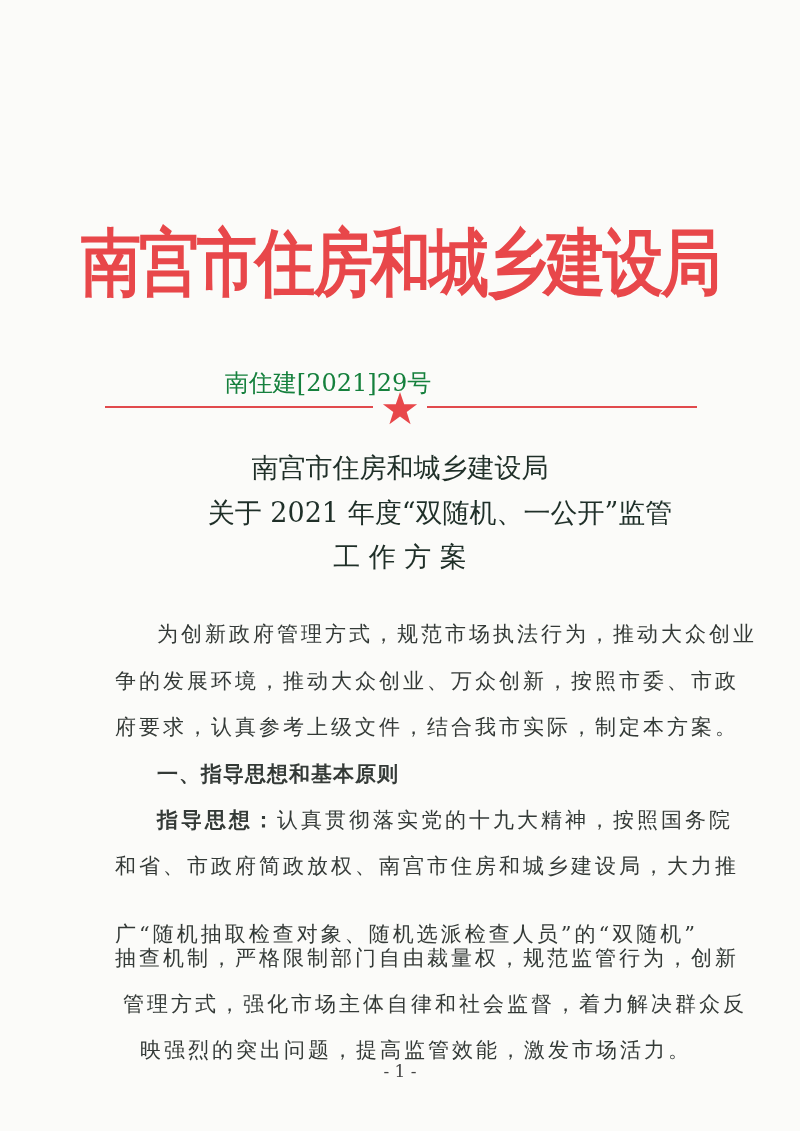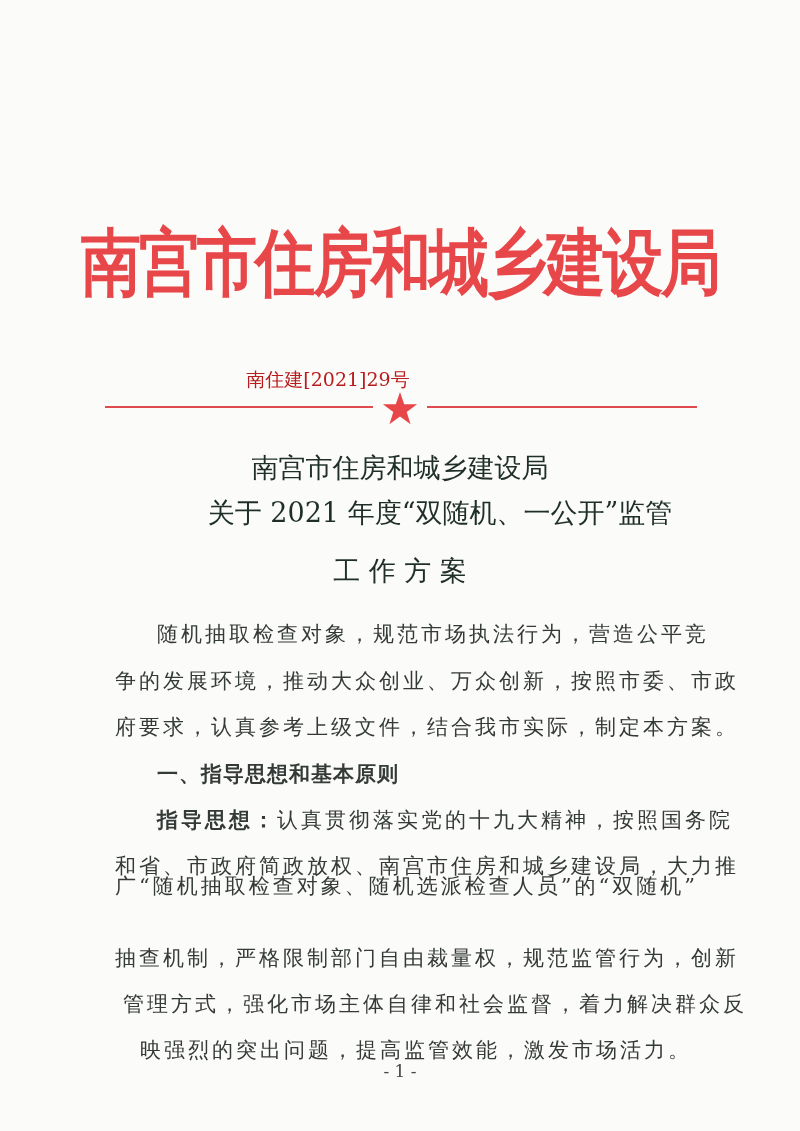--- a/index.html
+++ b/index.html
@@ -19,22 +19,22 @@
       font-size: 60px; font-weight: bold;
       color: #e8474a;
       letter-spacing: -2px;
       transform: scaleY(1.22);
       transform-origin: center top;
       white-space: nowrap;
     }
     .doc-number {
       left: 0; width: 656px; top: 367px;
       text-align: center;
-      font-size: 19px;
-      color: #b91c1c;
+      font-size: 24px;
+      color: #15803d;
       white-space: nowrap;
     }
     .red-line {
       height: 2px; background: #e14a4d; top: 406px;
     }
     .star { left: 382px; top: 392px; width: 36px; height: 34px; }
     .title-line {
       left: 0; width: 800px; text-align: center;
       font-size: 27px; color: #1f2f28; white-space: nowrap;
     }
@@ -59,28 +59,28 @@
 <div class="abs doc-number">南住建[2021]29号</div>
 
 <div class="abs red-line" style="left:105px; width:268px;"></div>
 <svg class="abs star" viewBox="0 0 36 34">
   <polygon points="18,0 22.2,12.3 35.1,12.3 24.7,19.9 28.6,32.2 18,24.6 7.4,32.2 11.3,19.9 0.9,12.3 13.8,12.3" fill="#e8474a"></polygon>
 </svg>
 <div class="abs red-line" style="left:427px; width:270px;"></div>
 
 <div class="abs title-line" style="top:450px;">南宫市住房和城乡建设局</div>
 <div class="abs title-line" style="top:495px;margin-left:40px;">关于 2021 年度“双随机、一公开”监管</div>
-<div class="abs title-line" style="top:539px;margin-top:14px;">工 作 方 案</div>
+<div class="abs title-line" style="top:539px;">工 作 方 案</div>
 
-<div class="abs para" style="top:620px; left:157px;">随机抽取检查对象，规范市场执法行为，营造公平竞</div>
+<div class="abs para" style="top:620px; left:157px;">为创新政府管理方式，规范市场执法行为，推动大众创业</div>
 <div class="abs para" style="top:667px;">争的发展环境，推动大众创业、万众创新，按照市委、市政</div>
 <div class="abs para" style="top:713px;">府要求，认真参考上级文件，结合我市实际，制定本方案。</div>
 
 <div class="abs para bold-head" style="top:760px; left:157px;">一、指导思想和基本原则</div>
 
 <div class="abs para" style="top:806px; left:157px;"><span class="lead-bold">指导思想：</span><span>认真贯彻落实党的十九大精神，按照国务院</span></div>
 <div class="abs para" style="top:852px;">和省、市政府简政放权、南宫市住房和城乡建设局，大力推</div>
-<div class="abs para" style="top:872px;text-align:right;">广“随机抽取检查对象、随机选派检查人员”的“双随机”</div>
+<div class="abs para" style="top:920px;text-align:right;">广“随机抽取检查对象、随机选派检查人员”的“双随机”</div>
 <div class="abs para" style="top:944px;">抽查机制，严格限制部门自由裁量权，规范监管行为，创新</div>
 <div class="abs para" style="top:990px;margin-left:8px;">管理方式，强化市场主体自律和社会监督，着力解决群众反</div>
 <div class="abs para" style="top:1036px;margin-left:25px;">映强烈的突出问题，提高监管效能，激发市场活力。</div>
 
 <div class="abs page-num">- 1 -</div>
 
 </body></html>

